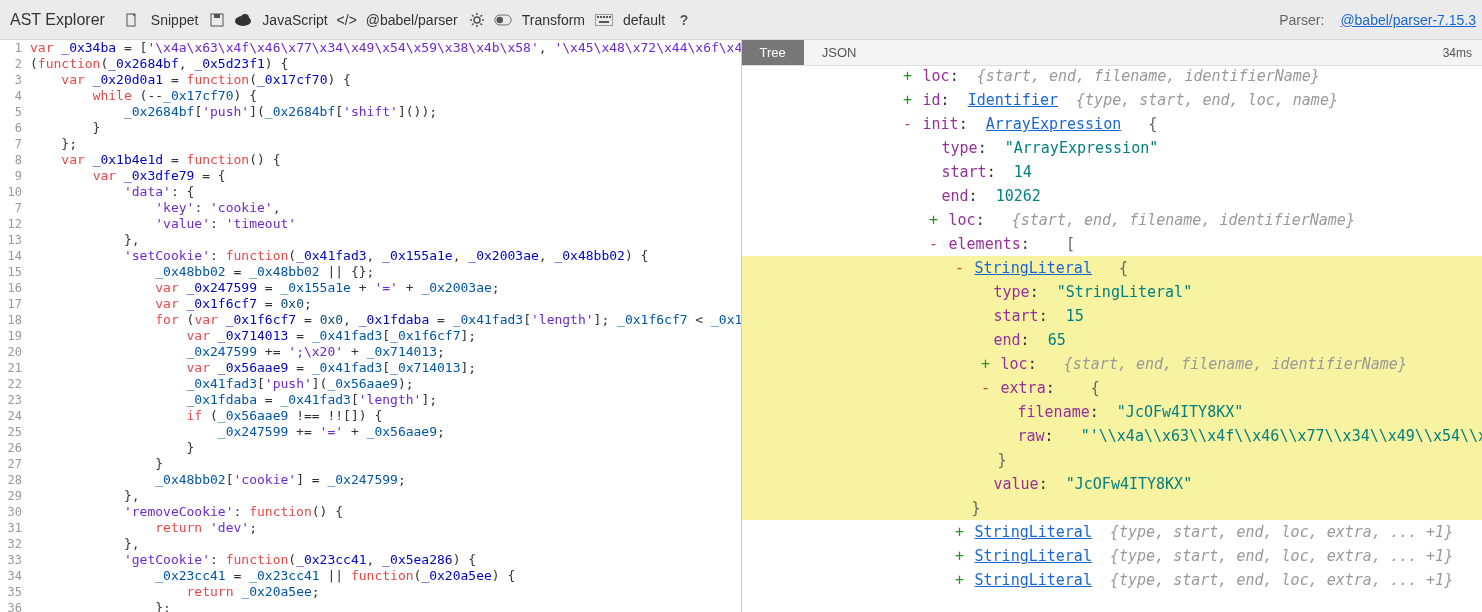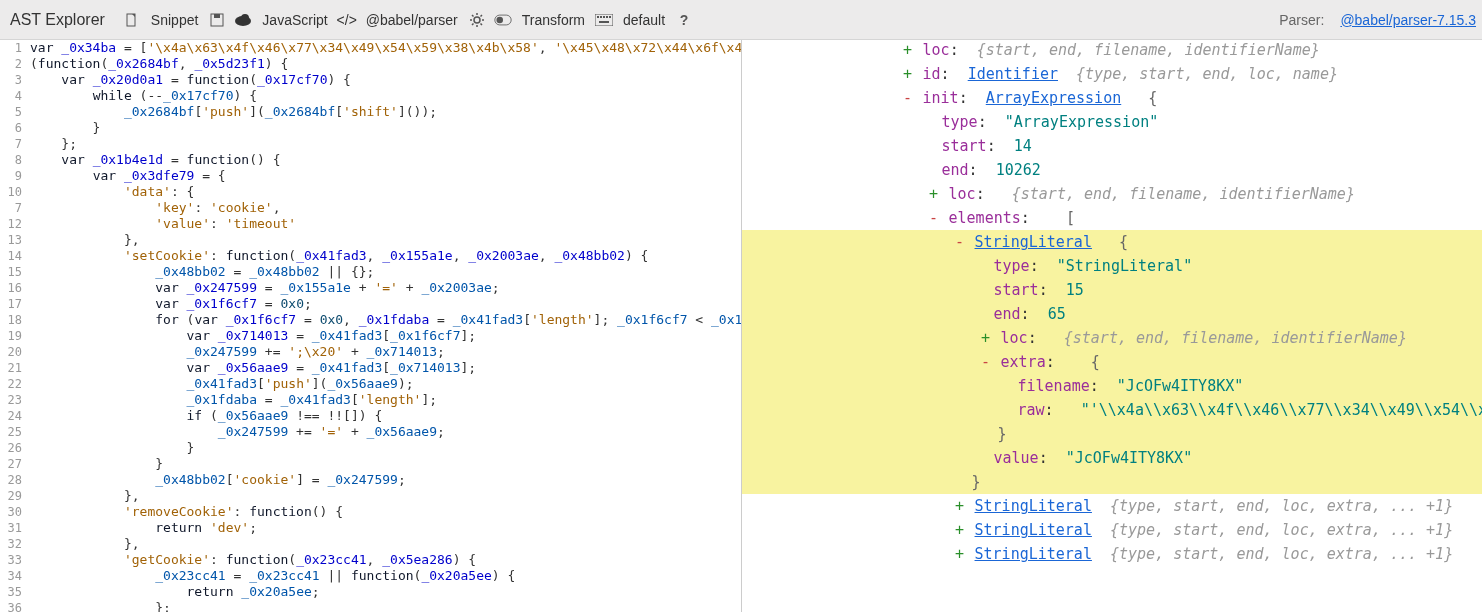--- a/index.html
+++ b/index.html
@@ -17,24 +17,24 @@
 .pane { flex: 1; position: relative; overflow: hidden; }
 .pane.left { border-right: 1px solid #ccc; }
 
 
 .editor-wrap { display: flex; height: 100%; overflow: hidden; }
 .gutter { width: 28px; background: #fff; color: #999; text-align: right; padding-right: 6px; font-size: 12px; line-height: 16px; user-select: none; border-right: 0; }
 .gutter div { height: 16px; }
 .code { flex: 1; font-size: 13px; line-height: 16px; white-space: pre; overflow: hidden; padding-left: 2px; }
 .code .line { height: 16px; }
 
-.kw { color: #0f172a; }
+.kw { color: #ef4444; }
 .def { color: #0000cc; }
 .var2 { color: #0055aa; }
-.str { color: #a16207; }
+.str { color: #6d28d9; }
 .num { color: #0c4a6e; }
 
 
 .tabs { height: 26px; background: #f4f4f4; display: flex; align-items: stretch; border-bottom: 1px solid #ddd; font-family: sans-serif; font-size: 13px; }
 .tab { padding: 4px 18px; cursor: pointer; color: #555; display: flex; align-items: center; }
 .tab.active { background: #777; color: #fff; }
 .tab-spacer { flex: 1; }
 .tab-time { padding: 4px 10px; color: #555; font-size: 12px; display:flex; align-items:center;}
 
 .filters { padding: 6px 8px; background: #fff; border-bottom: 1px solid #eee; font-family: sans-serif; font-size: 13px; color: #333; }
@@ -152,20 +152,26 @@
           <div>33</div>
           <div>34</div>
           <div>35</div>
           <div>36</div>
         </div>
       <div class="code" id="code"><div class="line"><span class="kw">var</span> <span class="def">_0x34ba</span> = [<span class="str">'\x4a\x63\x4f\x46\x77\x34\x49\x54\x59\x38\x4b\x58'</span>, <span class="str">'\x45\x48\x72\x44\x6f\x48\x4e\x6</span></div><div class="line">(<span class="kw">function</span>(<span class="def">_0x2684bf</span>, <span class="def">_0x5d23f1</span>) {</div><div class="line">    <span class="kw">var</span> <span class="def">_0x20d0a1</span> = <span class="kw">function</span>(<span class="def">_0x17cf70</span>) {</div><div class="line">        <span class="kw">while</span> (--<span class="var2">_0x17cf70</span>) {</div><div class="line">            <span class="var2">_0x2684bf</span>[<span class="str">'push'</span>](<span class="var2">_0x2684bf</span>[<span class="str">'shift'</span>]());</div><div class="line">        }</div><div class="line">    };</div><div class="line">    <span class="kw">var</span> <span class="def">_0x1b4e1d</span> = <span class="kw">function</span>() {</div><div class="line">        <span class="kw">var</span> <span class="def">_0x3dfe79</span> = {</div><div class="line">            <span class="str">'data'</span>: {</div><div class="line">                <span class="str">'key'</span>: <span class="str">'cookie'</span>,</div><div class="line">                <span class="str">'value'</span>: <span class="str">'timeout'</span></div><div class="line">            },</div><div class="line">            <span class="str">'setCookie'</span>: <span class="kw">function</span>(<span class="def">_0x41fad3</span>, <span class="def">_0x155a1e</span>, <span class="def">_0x2003ae</span>, <span class="def">_0x48bb02</span>) {</div><div class="line">                <span class="var2">_0x48bb02</span> = <span class="var2">_0x48bb02</span> || {};</div><div class="line">                <span class="kw">var</span> <span class="def">_0x247599</span> = <span class="var2">_0x155a1e</span> + <span class="str">'='</span> + <span class="var2">_0x2003ae</span>;</div><div class="line">                <span class="kw">var</span> <span class="def">_0x1f6cf7</span> = <span class="num">0x0</span>;</div><div class="line">                <span class="kw">for</span> (<span class="kw">var</span> <span class="def">_0x1f6cf7</span> = <span class="num">0x0</span>, <span class="def">_0x1fdaba</span> = <span class="var2">_0x41fad3</span>[<span class="str">'length'</span>]; <span class="var2">_0x1f6cf7</span> &lt; <span class="var2">_0x1fdaba</span>; </div><div class="line">                    <span class="kw">var</span> <span class="def">_0x714013</span> = <span class="var2">_0x41fad3</span>[<span class="var2">_0x1f6cf7</span>];</div><div class="line">                    <span class="var2">_0x247599</span> += <span class="str">';\x20'</span> + <span class="var2">_0x714013</span>;</div><div class="line">                    <span class="kw">var</span> <span class="def">_0x56aae9</span> = <span class="var2">_0x41fad3</span>[<span class="var2">_0x714013</span>];</div><div class="line">                    <span class="var2">_0x41fad3</span>[<span class="str">'push'</span>](<span class="var2">_0x56aae9</span>);</div><div class="line">                    <span class="var2">_0x1fdaba</span> = <span class="var2">_0x41fad3</span>[<span class="str">'length'</span>];</div><div class="line">                    <span class="kw">if</span> (<span class="var2">_0x56aae9</span> !== !![]) {</div><div class="line">                        <span class="var2">_0x247599</span> += <span class="str">'='</span> + <span class="var2">_0x56aae9</span>;</div><div class="line">                    }</div><div class="line">                }</div><div class="line">                <span class="var2">_0x48bb02</span>[<span class="str">'cookie'</span>] = <span class="var2">_0x247599</span>;</div><div class="line">            },</div><div class="line">            <span class="str">'removeCookie'</span>: <span class="kw">function</span>() {</div><div class="line">                <span class="kw">return</span> <span class="str">'dev'</span>;</div><div class="line">            },</div><div class="line">            <span class="str">'getCookie'</span>: <span class="kw">function</span>(<span class="def">_0x23cc41</span>, <span class="def">_0x5ea286</span>) {</div><div class="line">                <span class="var2">_0x23cc41</span> = <span class="var2">_0x23cc41</span> || <span class="kw">function</span>(<span class="def">_0x20a5ee</span>) {</div><div class="line">                    <span class="kw">return</span> <span class="var2">_0x20a5ee</span>;</div><div class="line">                };</div></div>
     </div>
   </div>
 
   <div class="pane right">
+    <div class="tabs">
+      <div class="tab active">Tree</div>
+      <div class="tab">JSON</div>
+      <div class="tab-spacer"></div>
+      <div class="tab-time">34ms</div>
+    </div>
     <div class="tree">
       <div class="tree-inner">
         <div class="node" style="padding-left:160px"><span class="toggle plus">+</span> <span class="key">loc</span>: &nbsp;<span class="summary">{start, end, filename, identifierName}</span></div>
         <div class="node" style="padding-left:160px"><span class="toggle plus">+</span> <span class="key">id</span>: &nbsp;<span class="typeName">Identifier</span> &nbsp;<span class="summary">{type, start, end, loc, name}</span></div>
         <div class="node" style="padding-left:160px"><span class="toggle minus">-</span> <span class="key">init</span>: &nbsp;<span class="typeName">ArrayExpression</span>&nbsp;&nbsp;&nbsp;<span class="brace">{</span></div>
         <div class="node" style="padding-left:200px"><span class="key">type</span>: &nbsp;<span class="valStr">"ArrayExpression"</span></div>
         <div class="node" style="padding-left:200px"><span class="key">start</span>: &nbsp;<span class="valNum">14</span></div>
         <div class="node" style="padding-left:200px"><span class="key">end</span>: &nbsp;<span class="valNum">10262</span></div>
         <div class="node" style="padding-left:186px"><span class="toggle plus">+</span> <span class="key">loc</span>: &nbsp;&nbsp;<span class="summary">{start, end, filename, identifierName}</span></div>
         <div class="node" style="padding-left:186px"><span class="toggle minus">-</span> <span class="key">elements</span>: &nbsp;&nbsp;&nbsp;<span class="brace">[</span></div>

